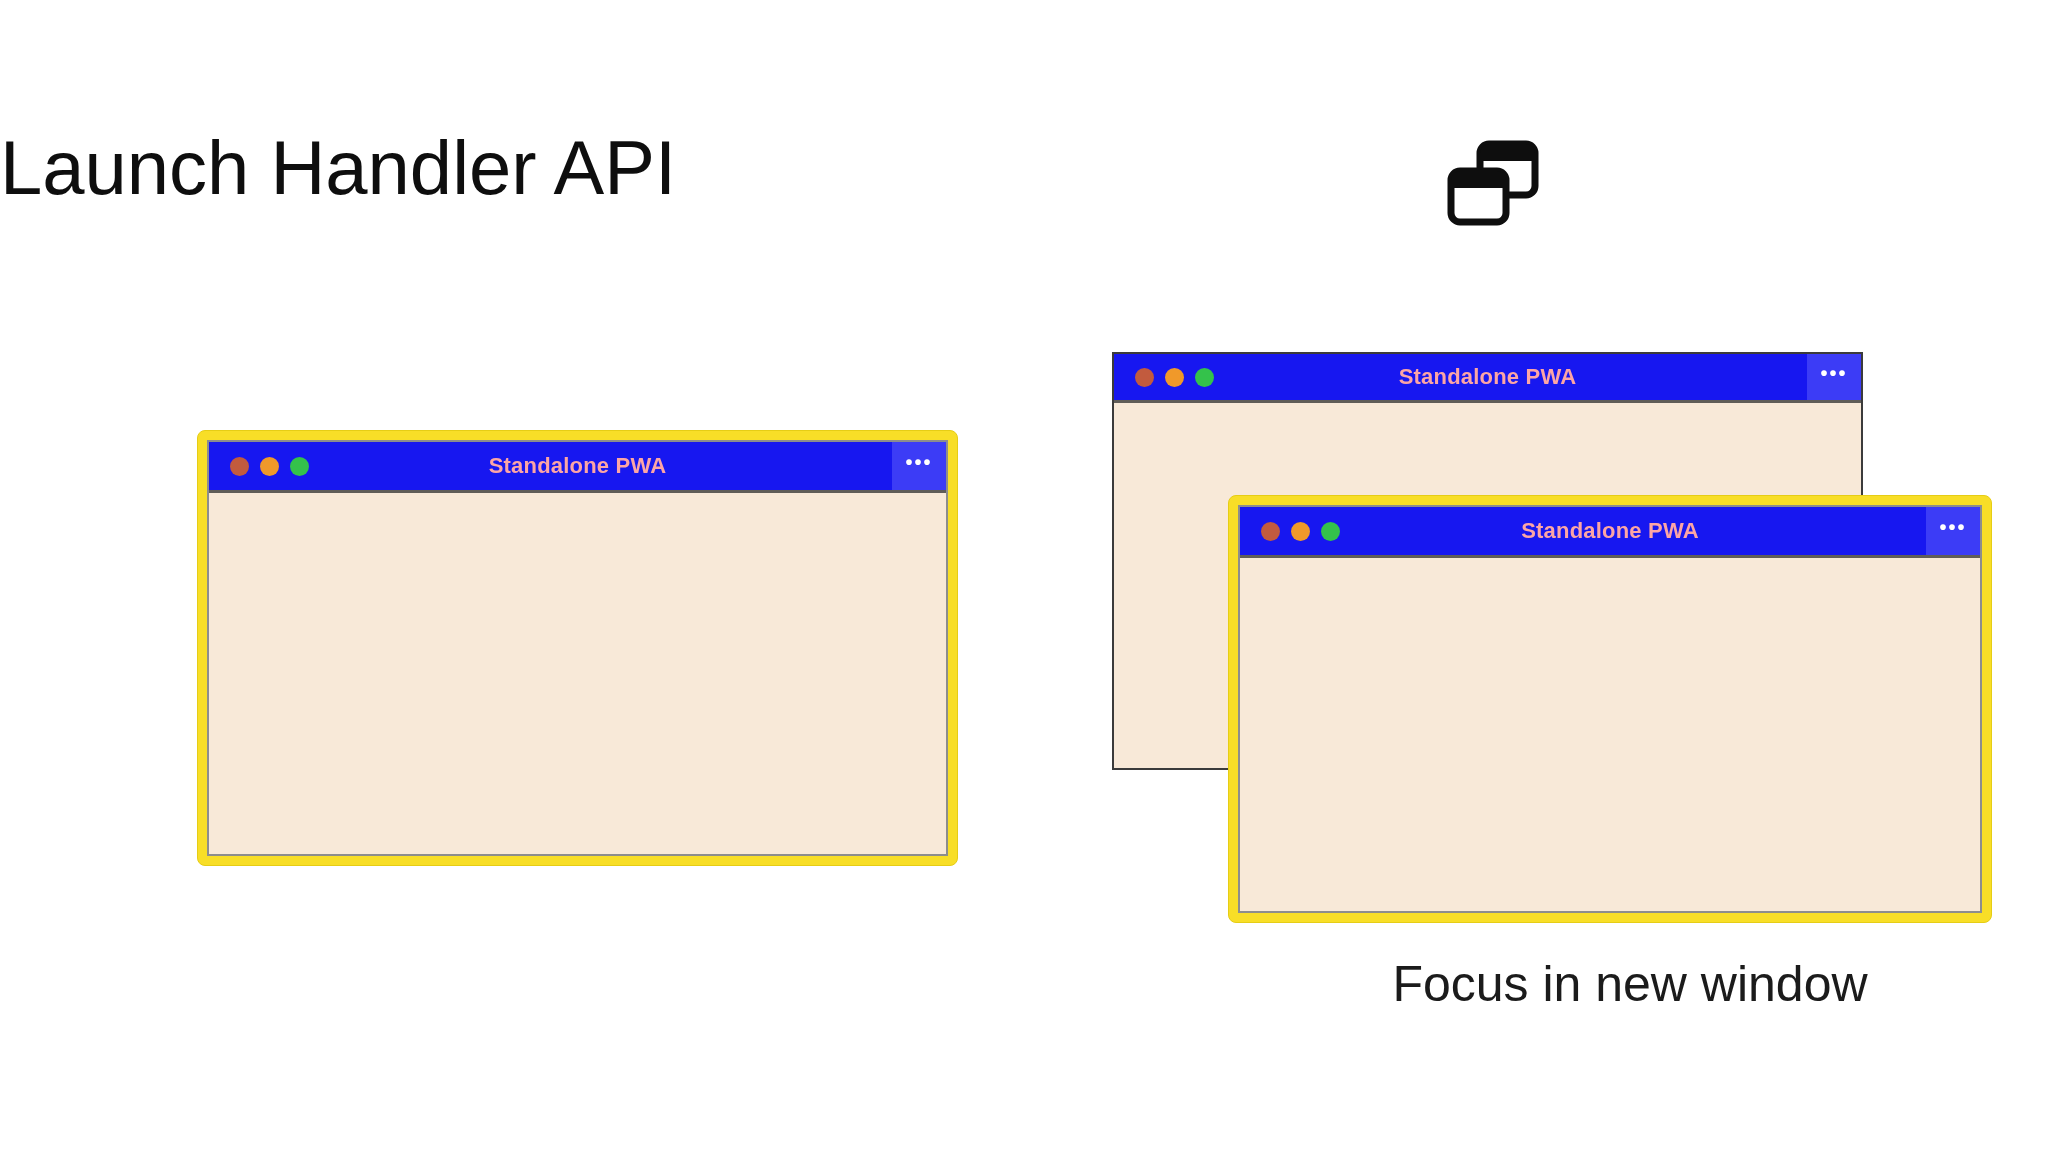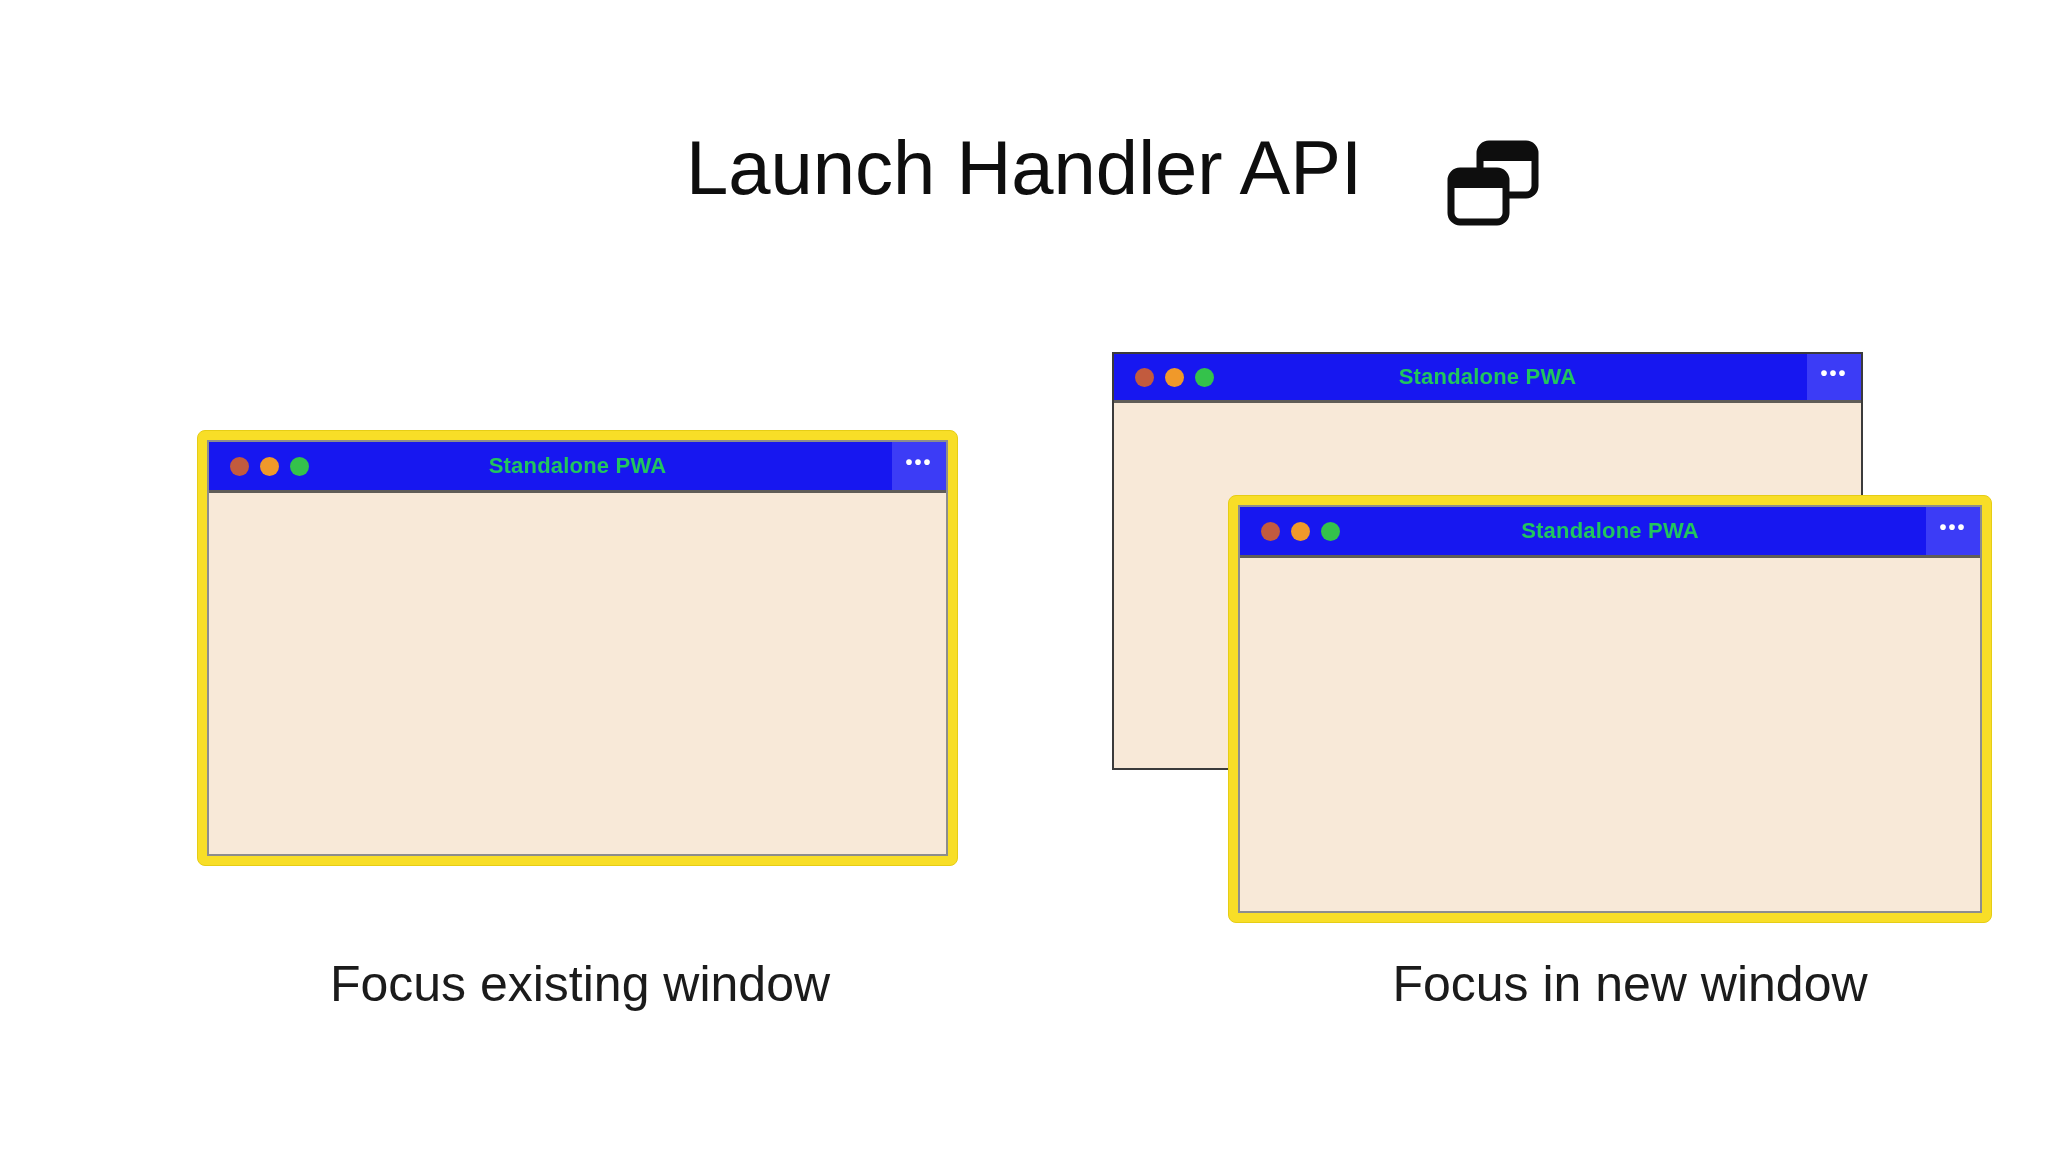--- a/index.html
+++ b/index.html
@@ -4,21 +4,21 @@
 <style>
   html,body { margin:0; padding:0; background:#ffffff; }
   .canvas {
     position:relative; width:2048px; height:1152px; overflow:hidden;
     background:#ffffff; font-family:"Liberation Sans", sans-serif;
   }
 
   
   .headline {
     position:absolute; top:130px; left:0; width:100%;
-    text-align:center; font-size:76px; font-weight:400;
+    text-align:left; font-size:76px; font-weight:400;
     color:#0e0e0e; letter-spacing:0px; line-height:1;
   }
   .title-icon { position:absolute; left:1447px; top:140px; width:92px; height:86px; }
 
   
   .window { position:absolute; box-sizing:border-box; }
   .focus-ring {
     background:#f8de27; border:1px solid #e6cd15;
     border-radius:8px; padding:9px;
   }
@@ -35,21 +35,21 @@
     box-shadow:0 3px 0 rgba(45,45,45,0.75);
   }
   .titlebar.short { flex:0 0 46px; }
   .dots { display:flex; gap:11px; margin-left:21px; }
   .dot { width:19px; height:19px; border-radius:50%; }
   .dot.red    { background:#c25b3e; }
   .dot.orange { background:#f0992a; }
   .dot.green  { background:#34c24b; }
   .win-title {
     position:absolute; left:0; right:0; text-align:center;
-    color:#22c55e; font-size:22px; font-weight:700; letter-spacing:0.2px;
+    color:#fca5a5; font-size:22px; font-weight:700; letter-spacing:0.2px;
   }
   .menu-btn {
     position:absolute; right:0; top:0; bottom:0; width:54px;
     background:#3c3cf6; display:flex; align-items:center; justify-content:center;
   }
   .menu-glyph {
     color:#ffffff; font-size:20px; font-weight:700;
     letter-spacing:2px; line-height:1; transform:translateY(-4px);
   }
   .body { flex:1 1 auto; background:#f8e9d8; }
@@ -125,16 +125,15 @@
         </div>
         <div class="win-title">Standalone PWA</div>
         <div class="menu-btn">
           <span class="menu-glyph">•••</span>
         </div>
       </div>
       <div class="body"></div>
     </div>
   </div>
 
-  <div class="caption caption-left">Focus existing window</div>
   <div class="caption caption-right">Focus in new window</div>
 
 </div>
 
 </body></html>

